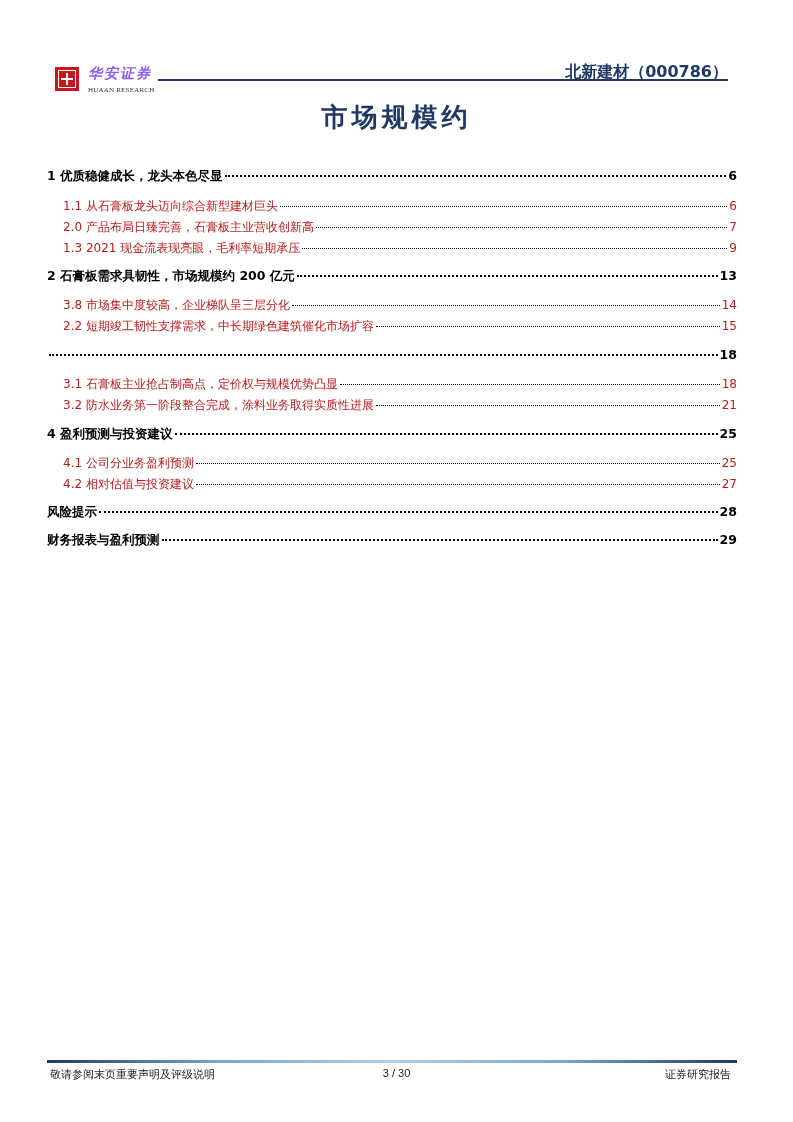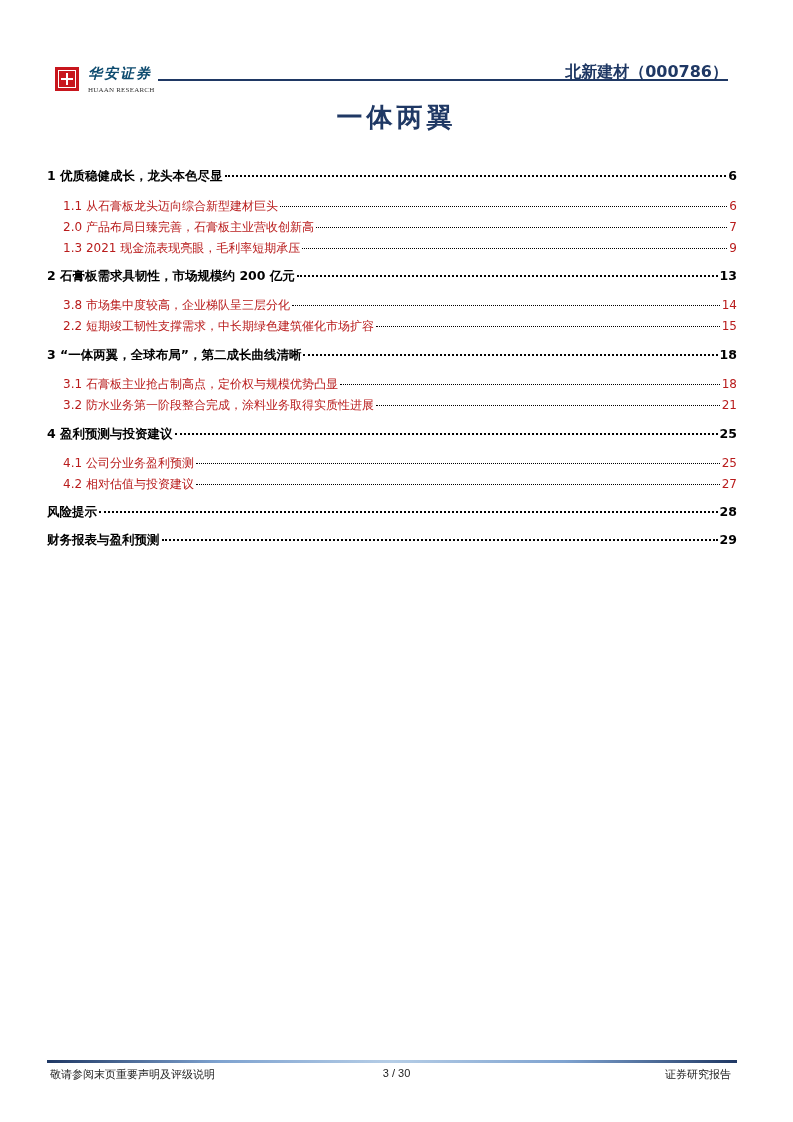--- a/index.html
+++ b/index.html
@@ -13,21 +13,21 @@
       background: #c8161d; box-sizing: border-box;
     }
     .logo-box .inner {
       position: absolute; left: 3px; top: 3px; right: 3px; bottom: 3px;
       border: 1.5px solid #fff; box-sizing: border-box;
     }
     .logo-box .hbar { position: absolute; left: 6px; right: 6px; top: 11px; height: 2px; background: #fff; }
     .logo-box .vbar { position: absolute; top: 6px; bottom: 6px; left: 11px; width: 2px; background: #fff; }
     .logo-cn {
       position: absolute; left: 88px; top: 65px; font-family: "DejaVu Serif", serif;
-      font-size: 14px; font-style: italic; letter-spacing: 2px; color: #0c4a6e; font-weight: bold;
+      font-size: 14px; font-style: italic; letter-spacing: 2px; color: #8b5cf6; font-weight: bold;
     }
     .logo-en {
       position: absolute; left: 88px; top: 86px; font-family: "Liberation Serif", serif;
       font-size: 7px; color: #333; letter-spacing: 0.2px;
     }
     .header-line {
       position: absolute; left: 158px; top: 79px; width: 570px; height: 1.5px; background: #1f3864;
     }
     .header-company {
       position: absolute; right: 65px; top: 62px; font-size: 16px; font-weight: bold; color: #1f3864;
@@ -65,21 +65,21 @@
     <div class="inner"></div>
     <div class="hbar"></div>
     <div class="vbar"></div>
   </div>
   <div class="logo-cn">华安证券</div>
   <div class="logo-en">HUAAN RESEARCH</div>
   <div class="header-line"></div>
   <div class="header-company">北新建材（000786）</div>
 </div>
 
-<div class="page-title">一体两翼</div>
+<div class="page-title">市场规模约</div>
 
 <div class="toc">
   <div class="toc-row lvl1" style="top:0px">
     <span class="label">1 优质稳健成长，龙头本色尽显</span>
       <span class="leader"></span>
       <span class="page">6</span>
   </div>
   <div class="toc-row lvl2" style="top:30px">
     <span class="label">1.1 从石膏板龙头迈向综合新型建材巨头</span>
       <span class="leader"></span>
@@ -104,21 +104,20 @@
     <span class="label">3.8 市场集中度较高，企业梯队呈三层分化</span>
       <span class="leader"></span>
       <span class="page">14</span>
   </div>
   <div class="toc-row lvl2" style="top:150px">
     <span class="label">2.2 短期竣工韧性支撑需求，中长期绿色建筑催化市场扩容</span>
       <span class="leader"></span>
       <span class="page">15</span>
   </div>
   <div class="toc-row lvl1" style="top:179px">
-    <span class="label">3 “一体两翼，全球布局”，第二成长曲线清晰</span>
       <span class="leader"></span>
       <span class="page">18</span>
   </div>
   <div class="toc-row lvl2" style="top:208px">
     <span class="label">3.1 石膏板主业抢占制高点，定价权与规模优势凸显</span>
       <span class="leader"></span>
       <span class="page">18</span>
   </div>
   <div class="toc-row lvl2" style="top:229px">
     <span class="label">3.2 防水业务第一阶段整合完成，涂料业务取得实质性进展</span>

